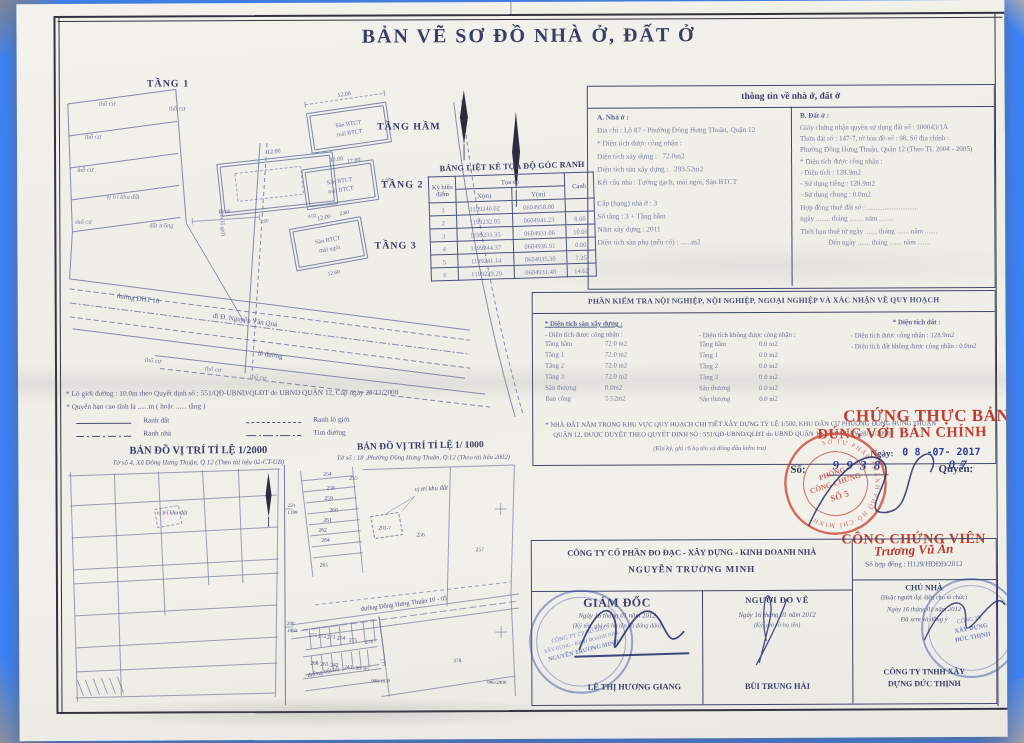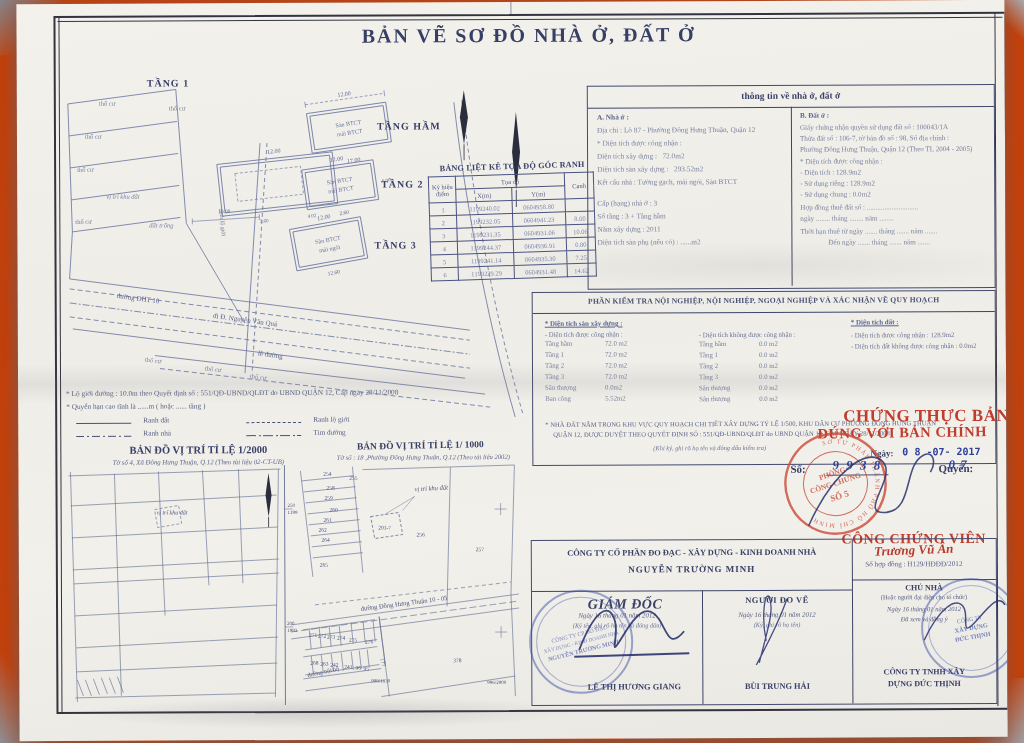--- a/index.html
+++ b/index.html
@@ -1,16 +1,16 @@
 <!DOCTYPE html>
 <html><head>
 <meta charset="utf-8">
 <style>
   html,body{margin:0;padding:0;background:#f2f2f0;}
-  #stage{position:relative;width:1024px;height:743px;overflow:hidden;background:#c2410c;
+  #stage{position:relative;width:1024px;height:743px;overflow:hidden;background:#3b82f6;
          font-family:"Liberation Serif","DejaVu Serif",serif;}
   .bgpatch{position:absolute;pointer-events:none;}
   .paper{position:absolute;left:18px;top:2px;width:988px;height:737px;overflow:hidden;
     background:linear-gradient(175deg,#f3f1ec 0%,#efede7 40%,#f2f0ea 70%,#eae8e2 100%);
     box-shadow:0 8px 16px rgba(90,92,100,.5),-4px 0 10px rgba(110,112,120,.28);
     transform:rotate(-.25deg);}
   .t{position:absolute;white-space:nowrap;line-height:1.15;}
   .c{text-align:center;}
   .b{font-weight:bold;}
   .i{font-style:italic;}
@@ -210,21 +210,21 @@
           <span>Diện tích sàn xây dựng :</span>&nbsp;&nbsp;&nbsp;<span>293.52m2</span></div>
         <div style="margin-top:4px;">Kết cấu nhà : Tường gạch, mái ngói, Sàn BTCT</div>
         <div style="margin-top:12px;">Cấp (hạng) nhà ở :  3</div>
         <div style="margin-top:4px;">Số tầng :  3 + Tầng hầm</div>
         <div style="margin-top:4px;">Năm xây dựng :  2011</div>
         <div style="margin-top:4px;">Diện tích sàn phụ (nếu có) : ......m2</div>
       </div>
       <div style="position:absolute;left:212px;top:26px;width:190px;font-size:7.1px;color:#79829f;">
         <div class="b" style="color:#5b6590;">B. Đất ở :</div>
         <div style="margin-top:4px;">Giấy chứng nhận quyền sử dụng đất số : 100043/1A</div>
-        <div style="margin-top:3px;">Thửa đất số : 106-7, tờ bản đồ số : 98, Sổ địa chính :</div>
+        <div style="margin-top:3px;">Thửa đất số : 147-7, tờ bản đồ số : 98, Sổ địa chính :</div>
         <div style="margin-top:3px;">Phường Đông Hưng Thuận, Quận 12 (Theo TL 2004 - 2005)</div>
         <div style="margin-top:4px;">* Diện tích được công nhận :</div>
         <div style="margin-top:3px;">- Diện tích :  128.9m2</div>
         <div style="margin-top:3px;">- Sử dụng riêng :  128.9m2</div>
         <div style="margin-top:3px;">- Sử dụng chung :  0.0m2</div>
         <div style="margin-top:5px;">Hợp đồng thuê đất số : .............................</div>
         <div style="margin-top:3px;">ngày ........ tháng ........ năm ........</div>
         <div style="margin-top:5px;">Thời hạn thuê từ ngày ....... tháng ....... năm .......</div>
         <div style="margin-top:3px;padding-left:28px;">Đến ngày ....... tháng ....... năm .......</div>
       </div>
@@ -282,21 +282,21 @@
         <div class="row6">
             <span class="lab">Sân thượng</span>
             <span>0.0 m2</span>
           </div>
         <div class="row6">
             <span class="lab">Sân thượng</span>
             <span>0.0 m2</span>
           </div>
       </div>
       <div style="position:absolute;left:318px;top:27px;width:140px;">
-        <div class="b" style="font-size:7px;color:#5b6590;text-decoration:underline;">* Diện tích đất :</div>
+        <div class="b" style="font-size:7px;color:#5b6590;margin-left:42px;">* Diện tích đất :</div>
         <div style="font-size:6.8px;color:#6b7498;margin-top:5px;">- Diện tích được công nhận :   128.9m2</div>
         <div style="font-size:6.8px;color:#6b7498;margin-top:4px;">- Diện tích đất không được công nhận : 0.0m2</div>
       </div>
       <div class="t" style="left:12px;top:128px;font-size:6.6px;color:#5a6288;">* NHÀ ĐẤT NẰM TRONG KHU VỰC QUY HOẠCH CHI TIẾT XÂY DỰNG TỶ LỆ 1/500, KHU DÂN CƯ PHƯỜNG ĐÔNG HƯNG THUẬN</div>
       <div class="t" style="left:20px;top:138px;font-size:6.6px;color:#5a6288;">QUẬN 12, ĐƯỢC DUYỆT THEO QUYẾT ĐỊNH SỐ : 551/QĐ-UBND/QLĐT do UBND QUẬN 12, CẤP NGÀY 28/11/2008</div>
       <div class="t i" style="left:120px;top:152px;font-size:6.4px;color:#6b7498;">(Khi ký, ghi rõ họ tên và đóng dấu kiểm tra)</div>
     </div>
 
     <div class="t c b red" style="left:825px;top:406px;width:200px;font-size:17px;letter-spacing:.5px;">CHỨNG THỰC BẢN SAO</div>
     <div class="t c b red" style="left:784px;top:424px;width:200px;font-size:14.5px;letter-spacing:.5px;transform:rotate(-.6deg);">ĐÚNG VỚI BẢN CHÍNH</div>
@@ -438,21 +438,21 @@
     <div class="t" style="left:288px;top:666px;font-size:6px;color:#4d577f;transform:rotate(-12deg);">đường nội bộ</div>
 
     <div class="box" style="left:512px;top:538px;width:464px;height:164px;">
       <div class="t c b" style="left:0;top:8px;width:320px;font-size:8.4px;color:#3a4166;">CÔNG TY CỔ PHẦN ĐO ĐẠC - XÂY DỰNG - KINH DOANH NHÀ</div>
       <div class="t c b" style="left:0;top:24px;width:320px;font-size:9px;color:#3a4166;letter-spacing:1px;">NGUYỄN TRƯỜNG MINH</div>
       <div class="hl" style="left:0;top:50px;width:320px;"></div>
       <div class="vl" style="left:170px;top:50px;height:114px;"></div>
       <div class="vl" style="left:320px;top:0;height:164px;"></div>
       <div class="hl" style="left:320px;top:40px;width:144px;"></div>
 
-      <div class="t c b" style="left:8px;top:56px;width:170px;font-size:14px;color:#3a4166;letter-spacing:.5px;font-style:italic;">GIÁM ĐỐC</div>
+      <div class="t c b" style="left:0;top:56px;width:170px;font-size:12px;color:#3a4166;letter-spacing:.5px;">GIÁM ĐỐC</div>
       <div class="t c i" style="left:0;top:71px;width:170px;font-size:6.8px;color:#565e84;">Ngày 16 tháng 01 năm 2012</div>
       <div class="t c i" style="left:0;top:81px;width:170px;font-size:6.3px;color:#6b7498;">(Ký tên, ghi rõ họ tên và đóng dấu)</div>
       <div class="t c b" style="left:0;top:142px;width:204px;font-size:8.4px;color:#39406a;">LÊ THỊ HƯƠNG GIANG</div>
 
       <div class="t c b" style="left:170px;top:56px;width:150px;font-size:8.5px;color:#3a4166;letter-spacing:.5px;">NGƯỜI ĐO VẼ</div>
       <div class="t c i" style="left:170px;top:71px;width:150px;font-size:6.8px;color:#565e84;">Ngày 16 tháng 01 năm 2012</div>
       <div class="t c i" style="left:170px;top:81px;width:150px;font-size:6.3px;color:#6b7498;">(Ký, ghi rõ họ tên)</div>
       <div class="t c b" style="left:170px;top:142px;width:150px;font-size:8.4px;color:#39406a;">BÙI TRUNG HẢI</div>
 
       <div class="t c b" style="left:320px;top:44px;width:144px;font-size:8px;color:#3a4166;">CHỦ NHÀ</div>

